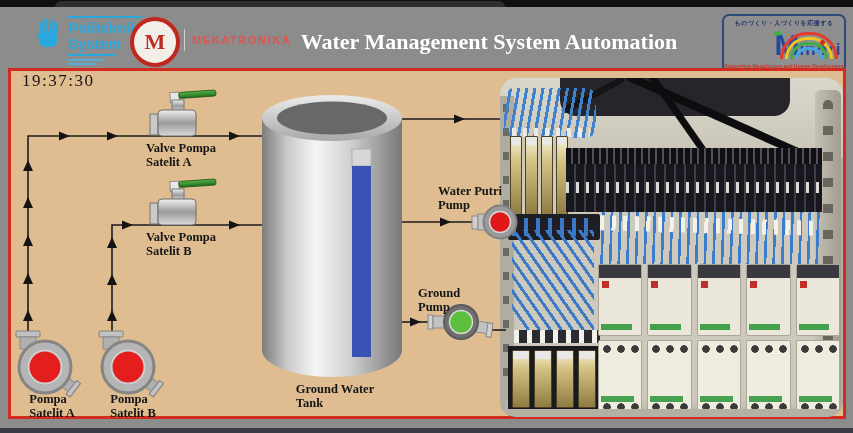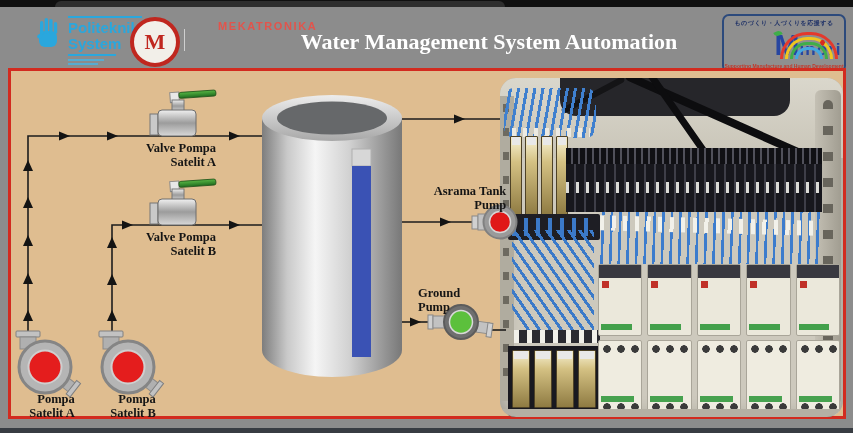--- a/index.html
+++ b/index.html
@@ -19,21 +19,21 @@
   .pt-text{position:absolute;left:68px;top:13px;color:#2aa7dd;font-weight:bold;font-size:15px;line-height:1.05;}
   .pt-rule-top{position:absolute;left:68px;top:9px;width:74px;height:2px;background:#2aa7dd;}
   .pt-rule-bot{position:absolute;left:68px;top:47px;width:48px;height:2px;background:#2aa7dd;}
   .pt-tiny1{position:absolute;left:68px;top:52px;width:36px;height:2px;background:#49b4e2;opacity:.8;}
   .pt-tiny2{position:absolute;left:68px;top:56px;width:30px;height:2px;background:#49b4e2;opacity:.8;}
   
   .mk-emblem{position:absolute;left:130px;top:10px;width:42px;height:42px;border-radius:50%;
       background:#f2efe9;border:4px solid #c0271f;display:flex;align-items:center;justify-content:center;
       font-family:"Liberation Serif",serif;font-weight:bold;font-size:22px;color:#c0271f;}
   .mk-divider{position:absolute;left:184px;top:22px;width:1px;height:22px;background:#cfcfcf;}
-  .mk-label{position:absolute;left:192px;top:13px;color:#e2544c;font-weight:bold;font-size:11px;letter-spacing:1.6px;margin-left:26px;}
+  .mk-label{position:absolute;left:192px;top:27px;color:#e2544c;font-weight:bold;font-size:11px;letter-spacing:1.6px;}
   
   .minori{position:absolute;right:7px;top:7px;width:120px;height:55px;border:2px solid #2c4a7c;border-radius:7px;
       background:#8f8f8f;overflow:hidden;}
   .minori-jp{position:absolute;left:0;top:3px;width:100%;text-align:center;font-size:6px;color:#1c2f66;font-weight:bold;letter-spacing:.5px;}
   .minori-brand{position:absolute;left:0;top:14px;width:100%;text-align:center;color:#2746a0;font-weight:bold;padding-left:24px;}
   .minori-m{font-size:30px;line-height:30px;}
   .minori-rest{font-size:17px;letter-spacing:1px;}
   .arc{position:absolute;border-style:solid;border-bottom:none !important;border-radius:60px 60px 0 0;}
   .arc1{left:56px;top:16px;width:52px;height:24px;border-width:3px;border-color:#e4392c;}
   .arc2{left:61px;top:21px;width:42px;height:19px;border-width:3px;border-color:#f0c61f;}
@@ -42,21 +42,21 @@
   .minori-leaf{position:absolute;left:50px;top:15px;width:8px;height:5px;background:#3fae49;border-radius:0 70% 0 70%;transform:rotate(-25deg);}
   .minori-heart{position:absolute;left:96px;top:24px;width:5px;height:5px;background:#d82b1f;border-radius:50% 50% 0 50%;transform:rotate(45deg);}
   .minori-caption{position:absolute;left:0;bottom:2px;width:100%;text-align:center;font-size:5px;color:#c0392b;font-weight:bold;}
   
   .hmi-border{position:absolute;left:8px;top:68px;width:838px;height:351px;box-sizing:border-box;
       border:3px solid #d22b1f;background:#dfbd90;z-index:1;}
   .datetime{position:absolute;left:22px;top:70px;z-index:4;font-family:"Liberation Serif",serif;
       font-size:17px;line-height:1.3;color:#151515;}
   .datetime .time{letter-spacing:1.5px;}
   .lbl{position:absolute;z-index:4;font-family:"Liberation Serif",serif;font-weight:bold;font-size:12.5px;
-      line-height:1.12;color:#151515;text-align:right;transform:translateX(-50%);white-space:nowrap;}
+      line-height:1.12;color:#151515;text-align:left;transform:translateX(-50%);white-space:nowrap;}
   .diagram{position:absolute;left:0;top:0;width:853px;height:433px;z-index:3;}
   
   .photo{position:absolute;left:500px;top:78px;width:343px;height:339px;border-radius:16px;overflow:hidden;
       background:#cdc9bd;z-index:2;box-shadow:inset 0 0 20px rgba(0,0,0,.28);}
   .photo *{position:absolute;}
   .ph-top{left:0;top:0;width:343px;height:80px;background:linear-gradient(180deg,#dad7cc,#c9c5b8);}
   .ph-opening{left:60px;top:0;width:230px;height:38px;background:#26262a;border-radius:0 0 16px 16px;}
   .ph-cable-a{left:128px;top:-6px;width:210px;height:8px;background:#0d0d0f;border-radius:4px;transform:rotate(24deg);transform-origin:left top;}
   .ph-cable-b{left:150px;top:-10px;width:120px;height:7px;background:#0d0d0f;border-radius:4px;transform:rotate(55deg);transform-origin:left top;}
   .ph-cable-c{left:58px;top:14px;width:70px;height:6px;background:#141416;border-radius:4px;transform:rotate(-28deg);}
@@ -349,40 +349,45 @@
       <rect x="428" y="315" width="5" height="14" fill="#d0d0d0" stroke="#888"></rect>
       <rect x="433" y="316" width="12" height="12" fill="#c2c2c2" stroke="#8a8a8a"></rect>
       <rect x="477" y="322" width="12" height="11" fill="#c2c2c2" stroke="#8a8a8a" transform="rotate(8 483 327)"></rect>
       <rect x="487" y="323" width="5" height="14" fill="#d0d0d0" stroke="#888" transform="rotate(8 489 330)"></rect>
       <circle cx="461" cy="322" r="17" fill="#6f6f6f" stroke="#5c5c5c" stroke-width="2"></circle>
       <circle cx="461" cy="322" r="11.5" stroke="#d9d9d9" stroke-width="1.5" style="fill: rgb(92, 192, 60);"></circle>
     </g>
   </svg>
 
   <div class="datetime">
+    <div class="time">19:37:30</div>
   </div>
 
   <div class="lbl" style="left:181px;top:141px;">
     <div>Valve Pompa</div>
     <div>Satelit A</div>
   </div>
   <div class="lbl" style="left:181px;top:230px;">
     <div>Valve Pompa</div>
     <div>Satelit B</div>
   </div>
   <div class="lbl" style="left:52px;top:392px;">
     <div>Pompa</div>
     <div>Satelit A</div>
   </div>
   <div class="lbl" style="left:133px;top:392px;">
     <div>Pompa</div>
     <div>Satelit B</div>
   </div>
+  <div class="lbl" style="left:335px;top:382px;">
+    <div>Ground Water</div>
+    <div>Tank</div>
+  </div>
   <div class="lbl" style="left:470px;top:184px;">
-    <div>Asrama Tank</div>
+    <div>Water Putri</div>
     <div>Pump</div>
   </div>
   <div class="lbl" style="left:418px;top:286px;transform:none;text-align:left;">
     <div>Ground</div>
     <div>Pump</div>
   </div>
 
   <div class="bottom-gray"></div>
   <div class="bottom-dark"></div>
 </div>

